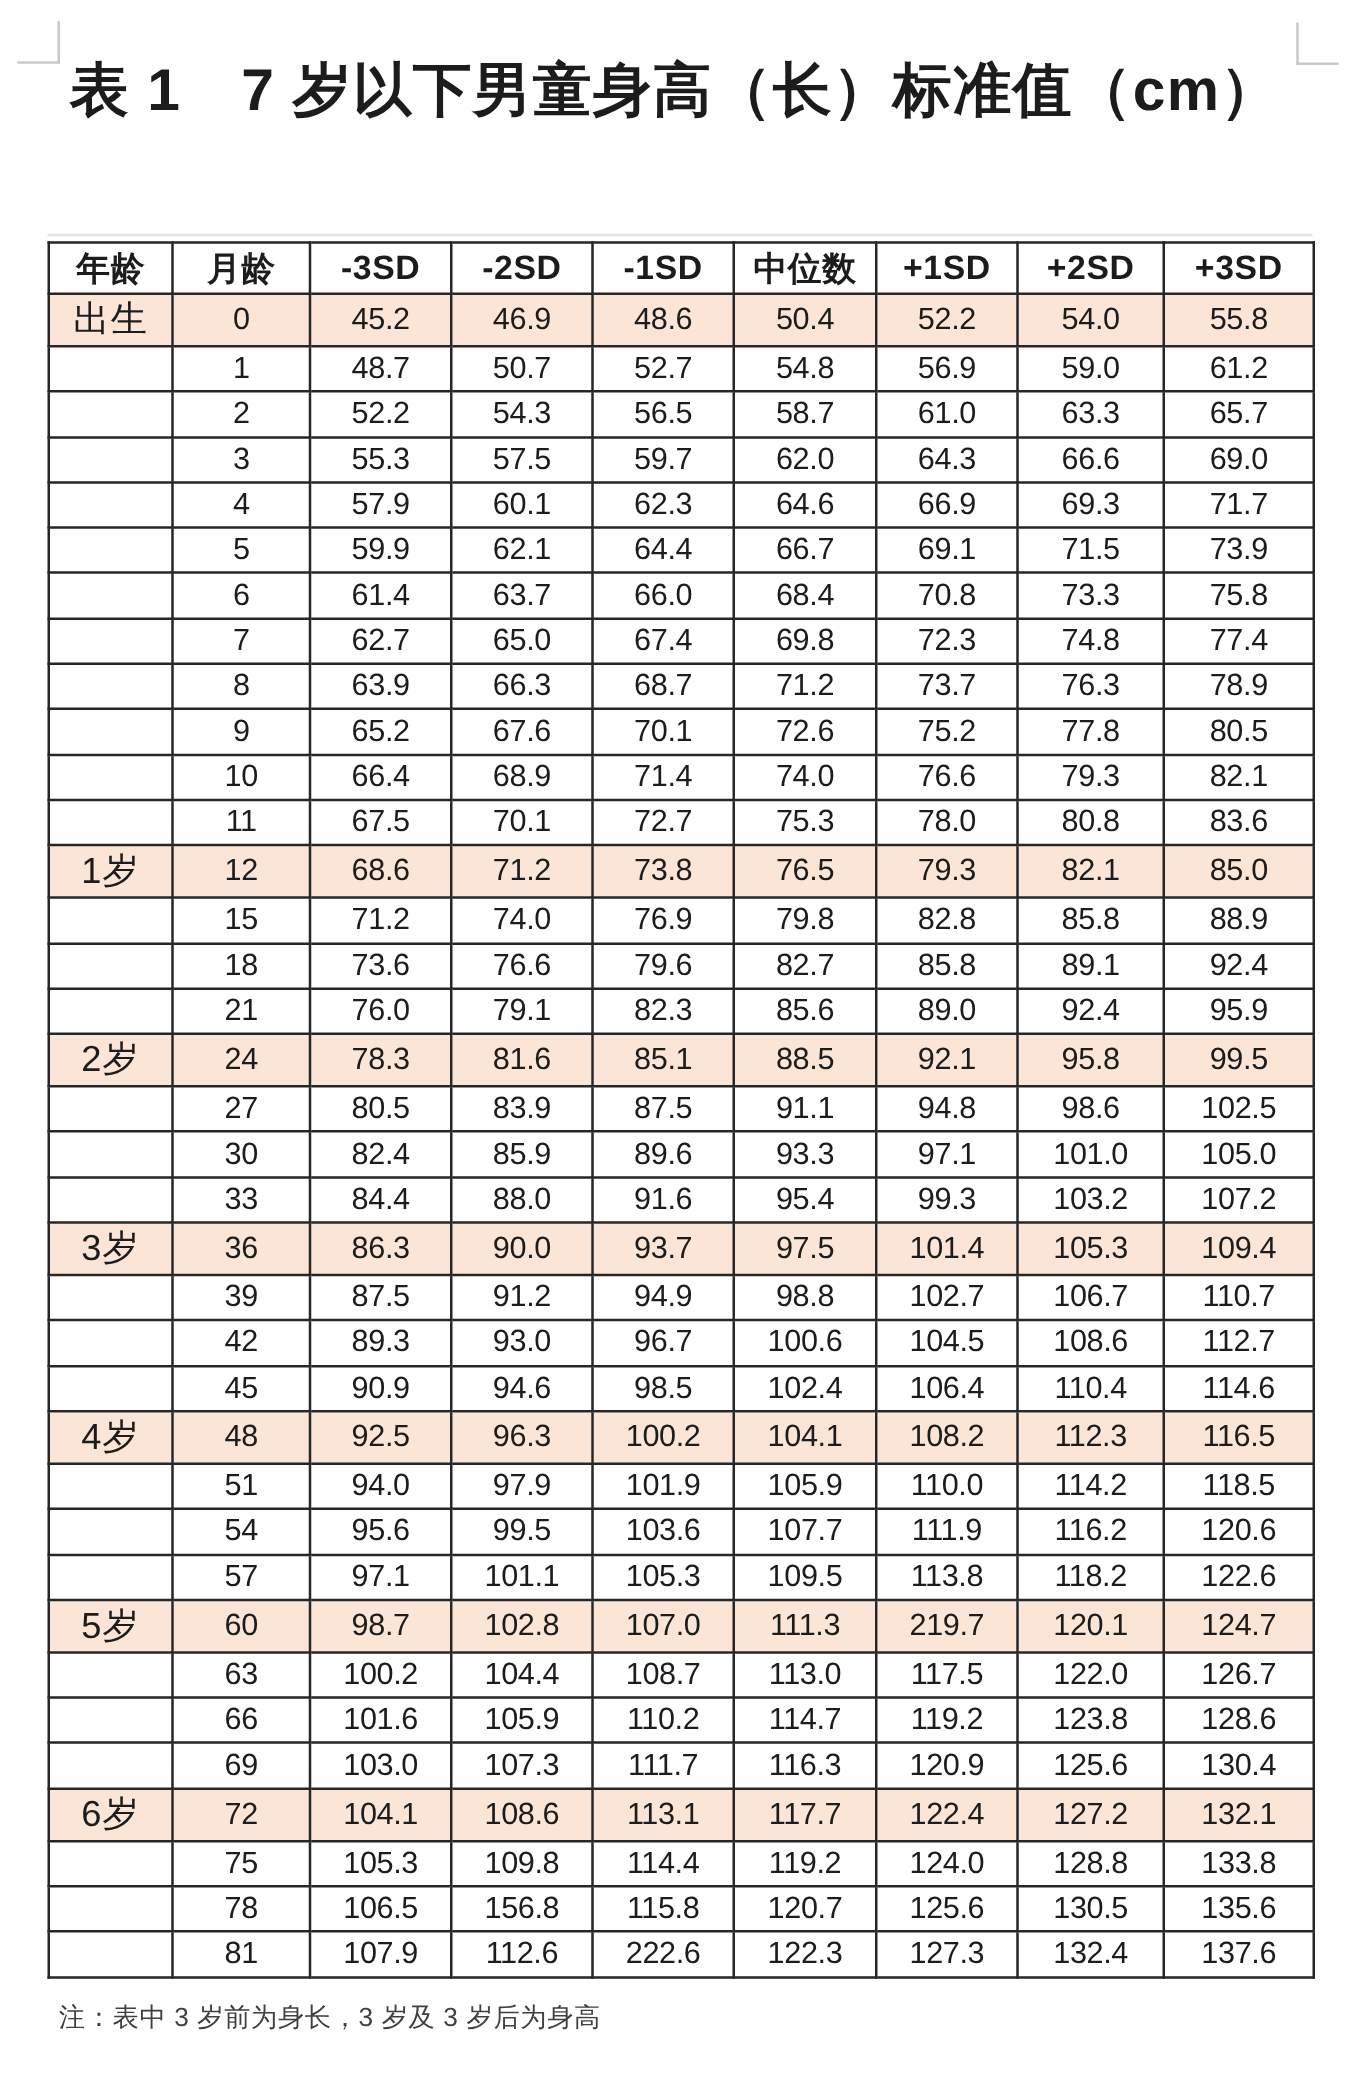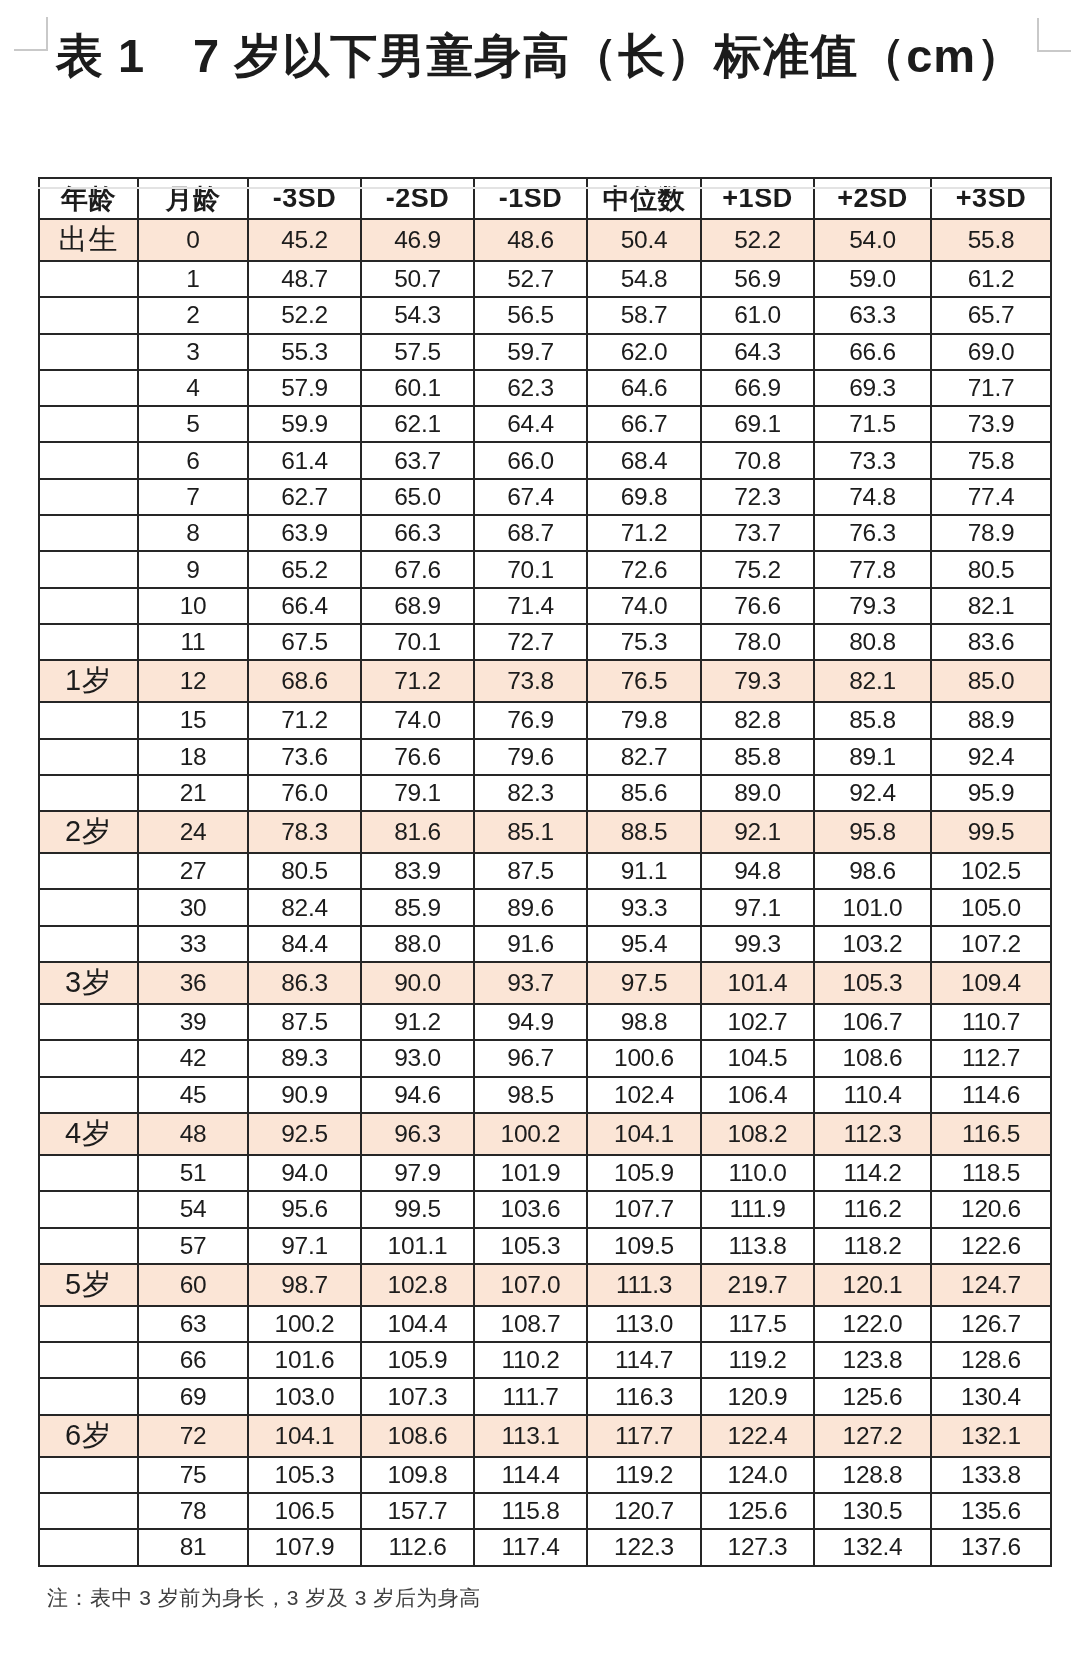--- a/index.html
+++ b/index.html
@@ -15,21 +15,21 @@
     background:#ffffff;
     color:var(--ink);
     font-family:"Liberation Sans","DejaVu Sans",sans-serif;
     position:relative;
     overflow:hidden;
   }
   .crop-mark{position:absolute;width:34px;height:34px;}
   .crop-mark.tl{left:14px;top:17px;border-right:2px solid var(--mark);border-bottom:2px solid var(--mark);}
   .crop-mark.tr{left:1037px;top:18px;border-left:2px solid var(--mark);border-bottom:2px solid var(--mark);}
   .doc-title{
-    margin:0;
+    margin:16px;
     padding-top:24px;
     text-align:center;
     font-size:47px;
     line-height:64px;
     font-weight:bold;
     letter-spacing:1px;
     white-space:nowrap;
   }
   .boundary-line{
     position:absolute;
@@ -483,33 +483,33 @@
         <td>114.4</td>
         <td>119.2</td>
         <td>124.0</td>
         <td>128.8</td>
         <td>133.8</td>
       </tr>
       <tr>
         <td class="age-cell"></td>
         <td>78</td>
         <td>106.5</td>
-        <td>157.7</td>
+        <td>156.8</td>
         <td>115.8</td>
         <td>120.7</td>
         <td>125.6</td>
         <td>130.5</td>
         <td>135.6</td>
       </tr>
       <tr>
         <td class="age-cell"></td>
         <td>81</td>
         <td>107.9</td>
         <td>112.6</td>
-        <td>117.4</td>
+        <td>222.6</td>
         <td>122.3</td>
         <td>127.3</td>
         <td>132.4</td>
         <td>137.6</td>
       </tr>
     </tbody>
 </table>
 
 <div class="footnote">注：表中 3 岁前为身长，3 岁及 3 岁后为身高</div>
 

